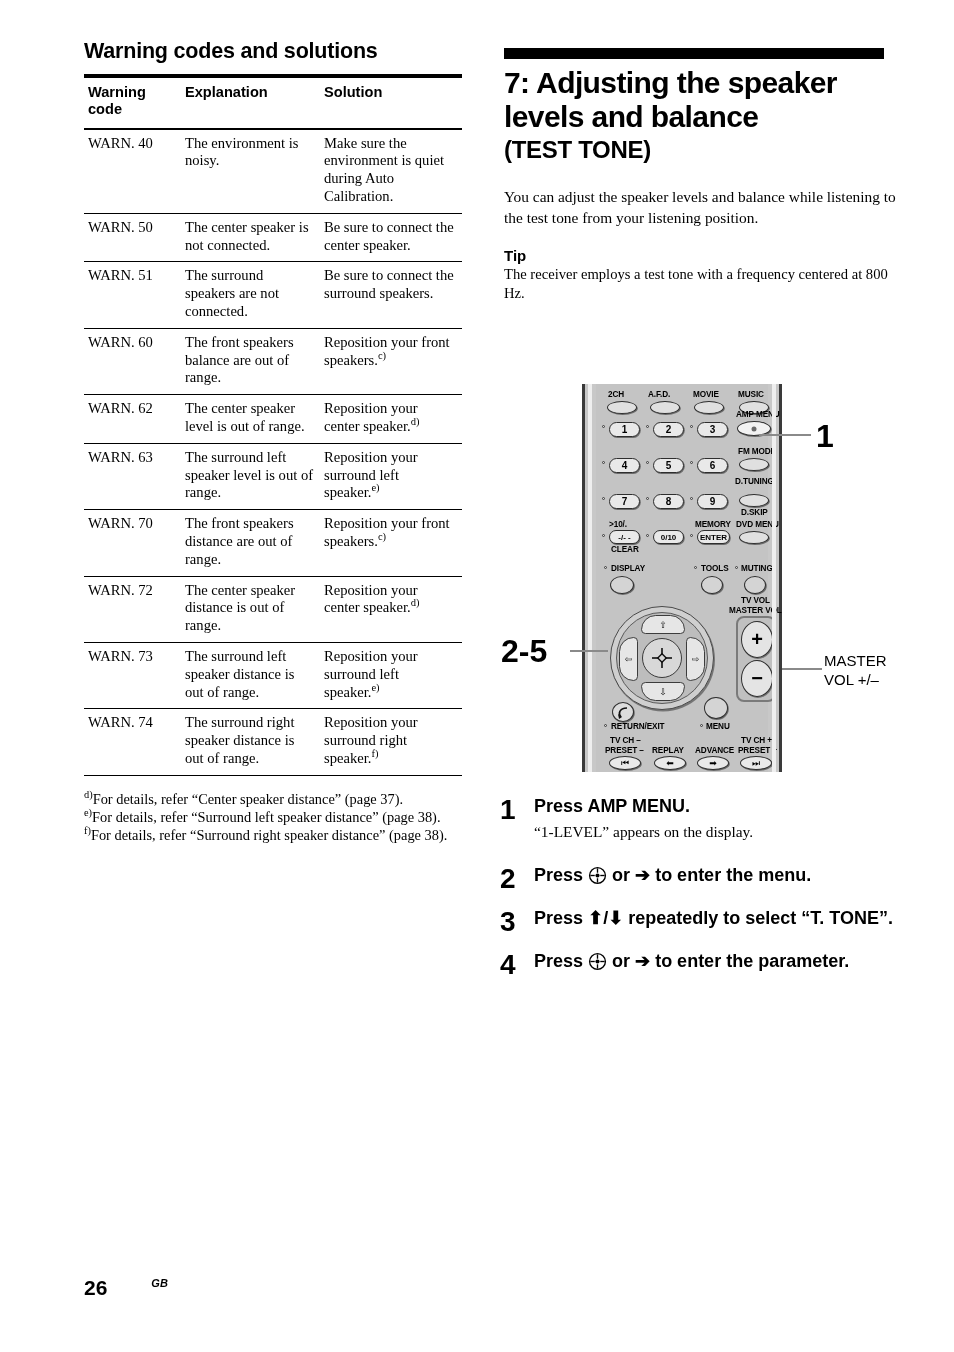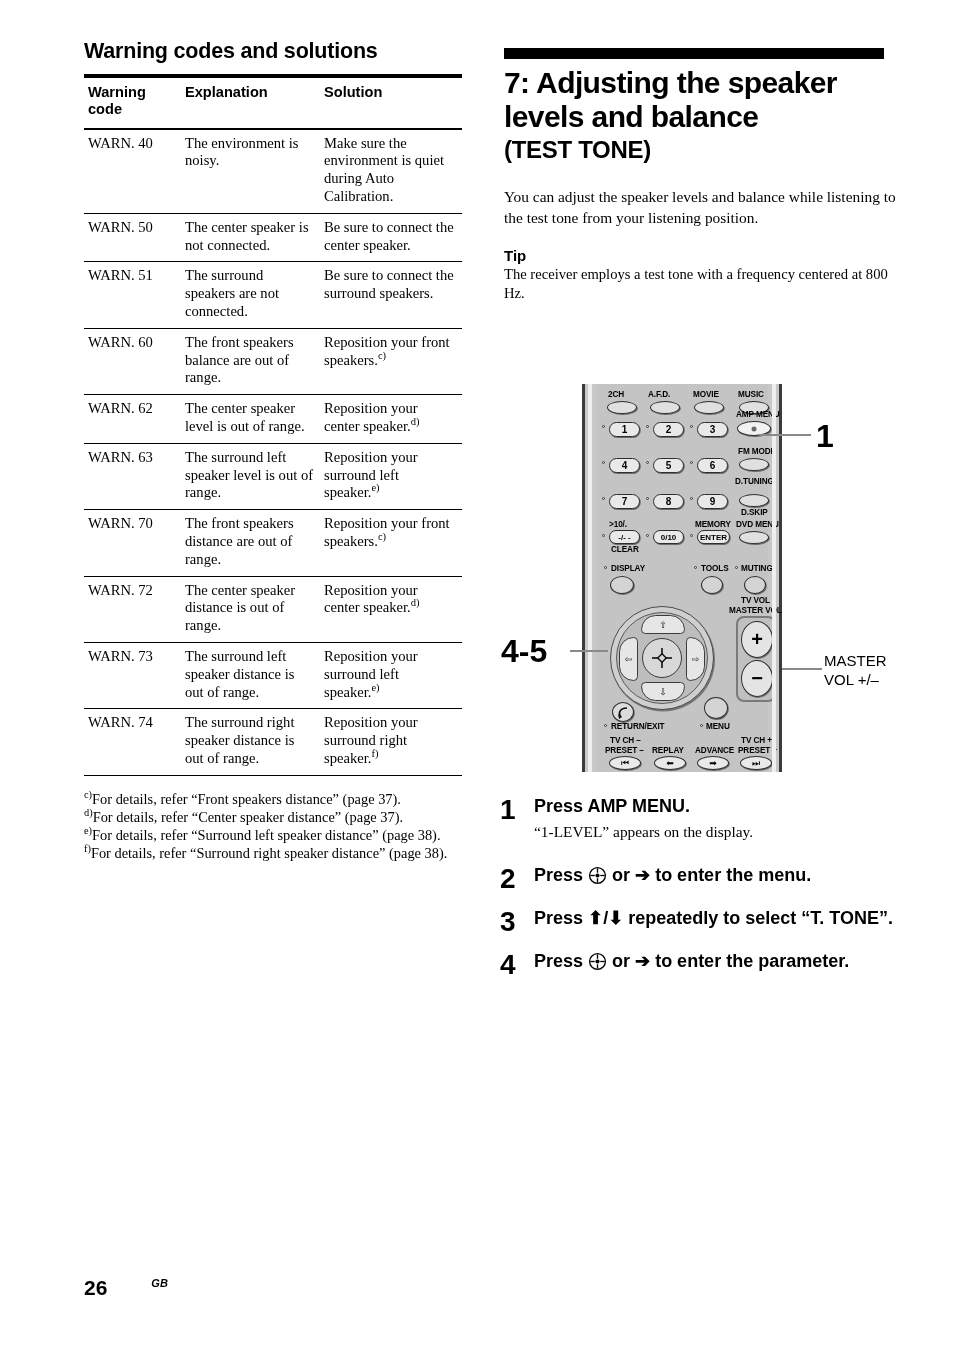--- a/index.html
+++ b/index.html
@@ -350,21 +350,20 @@
         </tr>
         <tr>
           <td>WARN. 74</td>
           <td>The surround right speaker distance is out of range.</td>
           <td>Reposition your surround right speaker.<sup class="fn">f)</sup></td>
         </tr>
       </tbody>
   </table>
 
   <div class="footnotes">
-      <div class="fnrow"><span class="mark">c)</span>For details, refer “Front speakers distance” (page 37).</div>
       <div class="fnrow"><span class="mark">d)</span>For details, refer “Center speaker distance” (page 37).</div>
       <div class="fnrow"><span class="mark">e)</span>For details, refer “Surround left speaker distance” (page 38).</div>
       <div class="fnrow"><span class="mark">f)</span>For details, refer “Surround right speaker distance” (page 38).</div>
     </div>
 </div>
 
 <div class="right-col">
   <div class="rule-top"></div>
   <h1 class="chapter-title">7: Adjusting the speaker levels and balance</h1>
   <div class="chapter-sub">(TEST TONE)</div>
@@ -501,21 +500,21 @@
       <div class="pill" style="left:144px; top:372px; width:32px; height:14px;">
         <span style="position:absolute;left:50%;top:50%;transform:translate(-50%,-50%);font-size:9px;">⏭</span>
       </div>
 
     </div>
   </div>
 
   <div class="callout-num" style="left:322px; top:40px;">1</div>
   <div class="callout-line" style="left:265px; top:56px; width:52px;"></div>
 
-  <div class="callout-num" style="left:7px; top:255px;">4-5</div>
+  <div class="callout-num" style="left:7px; top:255px;">2-5</div>
   <div class="callout-line" style="left:76px; top:272px; width:38px;"></div>
 
   <div class="callout-line" style="left:288px; top:290px; width:40px;"></div>
   <div class="callout-text" style="left:330px; top:274px; width:90px;">MASTER VOL +/–</div>
 </div>
 
 <div class="steps">
     <div class="step">
       <div class="step-num">1</div>
       <div class="step-body">

